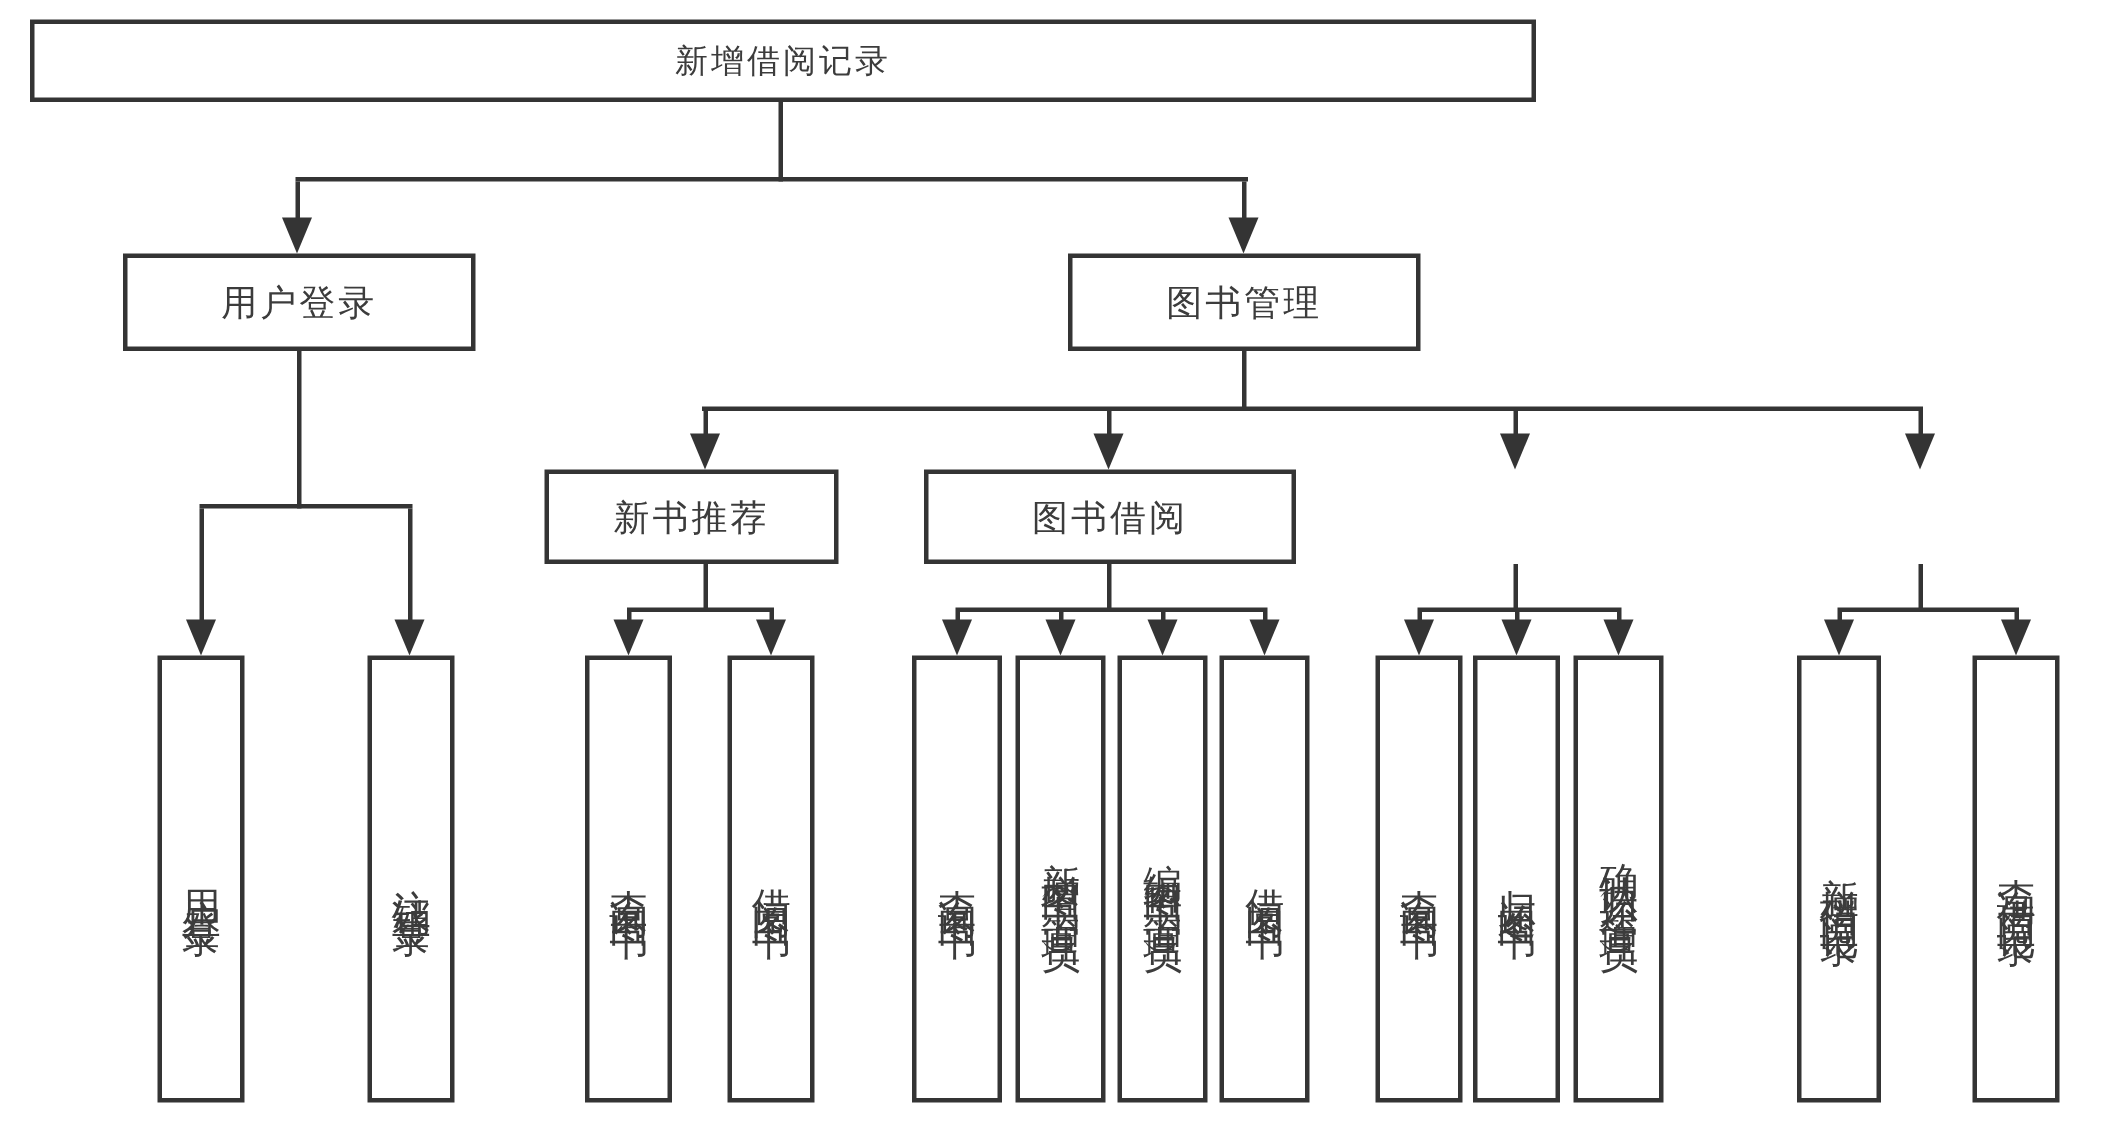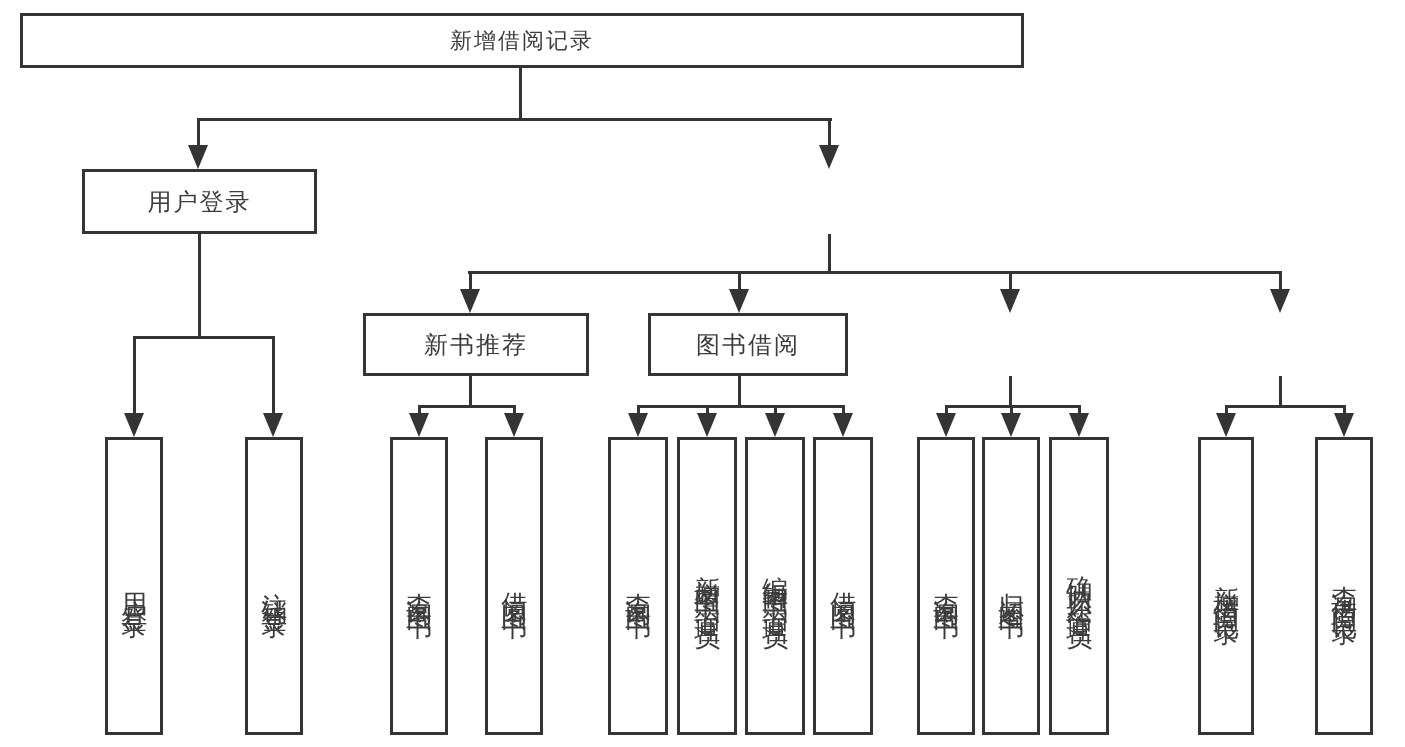--- a/index.html
+++ b/index.html
@@ -36,25 +36,28 @@
 
 <div id="canvas">
 
   <div class="box hbox root">
     <span>新增借阅记录</span>
   </div>
 
   <div class="box hbox l2" style="left:82px;">
     <span>用户登录</span>
   </div>
+  <div class="box hbox l2" style="left:712px;">
+    <span>图书管理</span>
+  </div>
 
-  <div class="box hbox l3" style="left:363px;width:226px;">
+  <div class="box hbox l3" style="left:363px;width:196px;">
     <span>新书推荐</span>
   </div>
-  <div class="box hbox l3" style="left:648px;width:200px;">
+  <div class="box hbox l3" style="left:616px;width:248px;">
     <span>图书借阅</span>
   </div>
 
   <div class="box vbox" style="left:105px;width:58px;">
     <span class="vtxt">用户登录</span>
   </div>
   <div class="box vbox" style="left:245px;width:58px;">
     <span class="vtxt">注销登录</span>
   </div>
 

